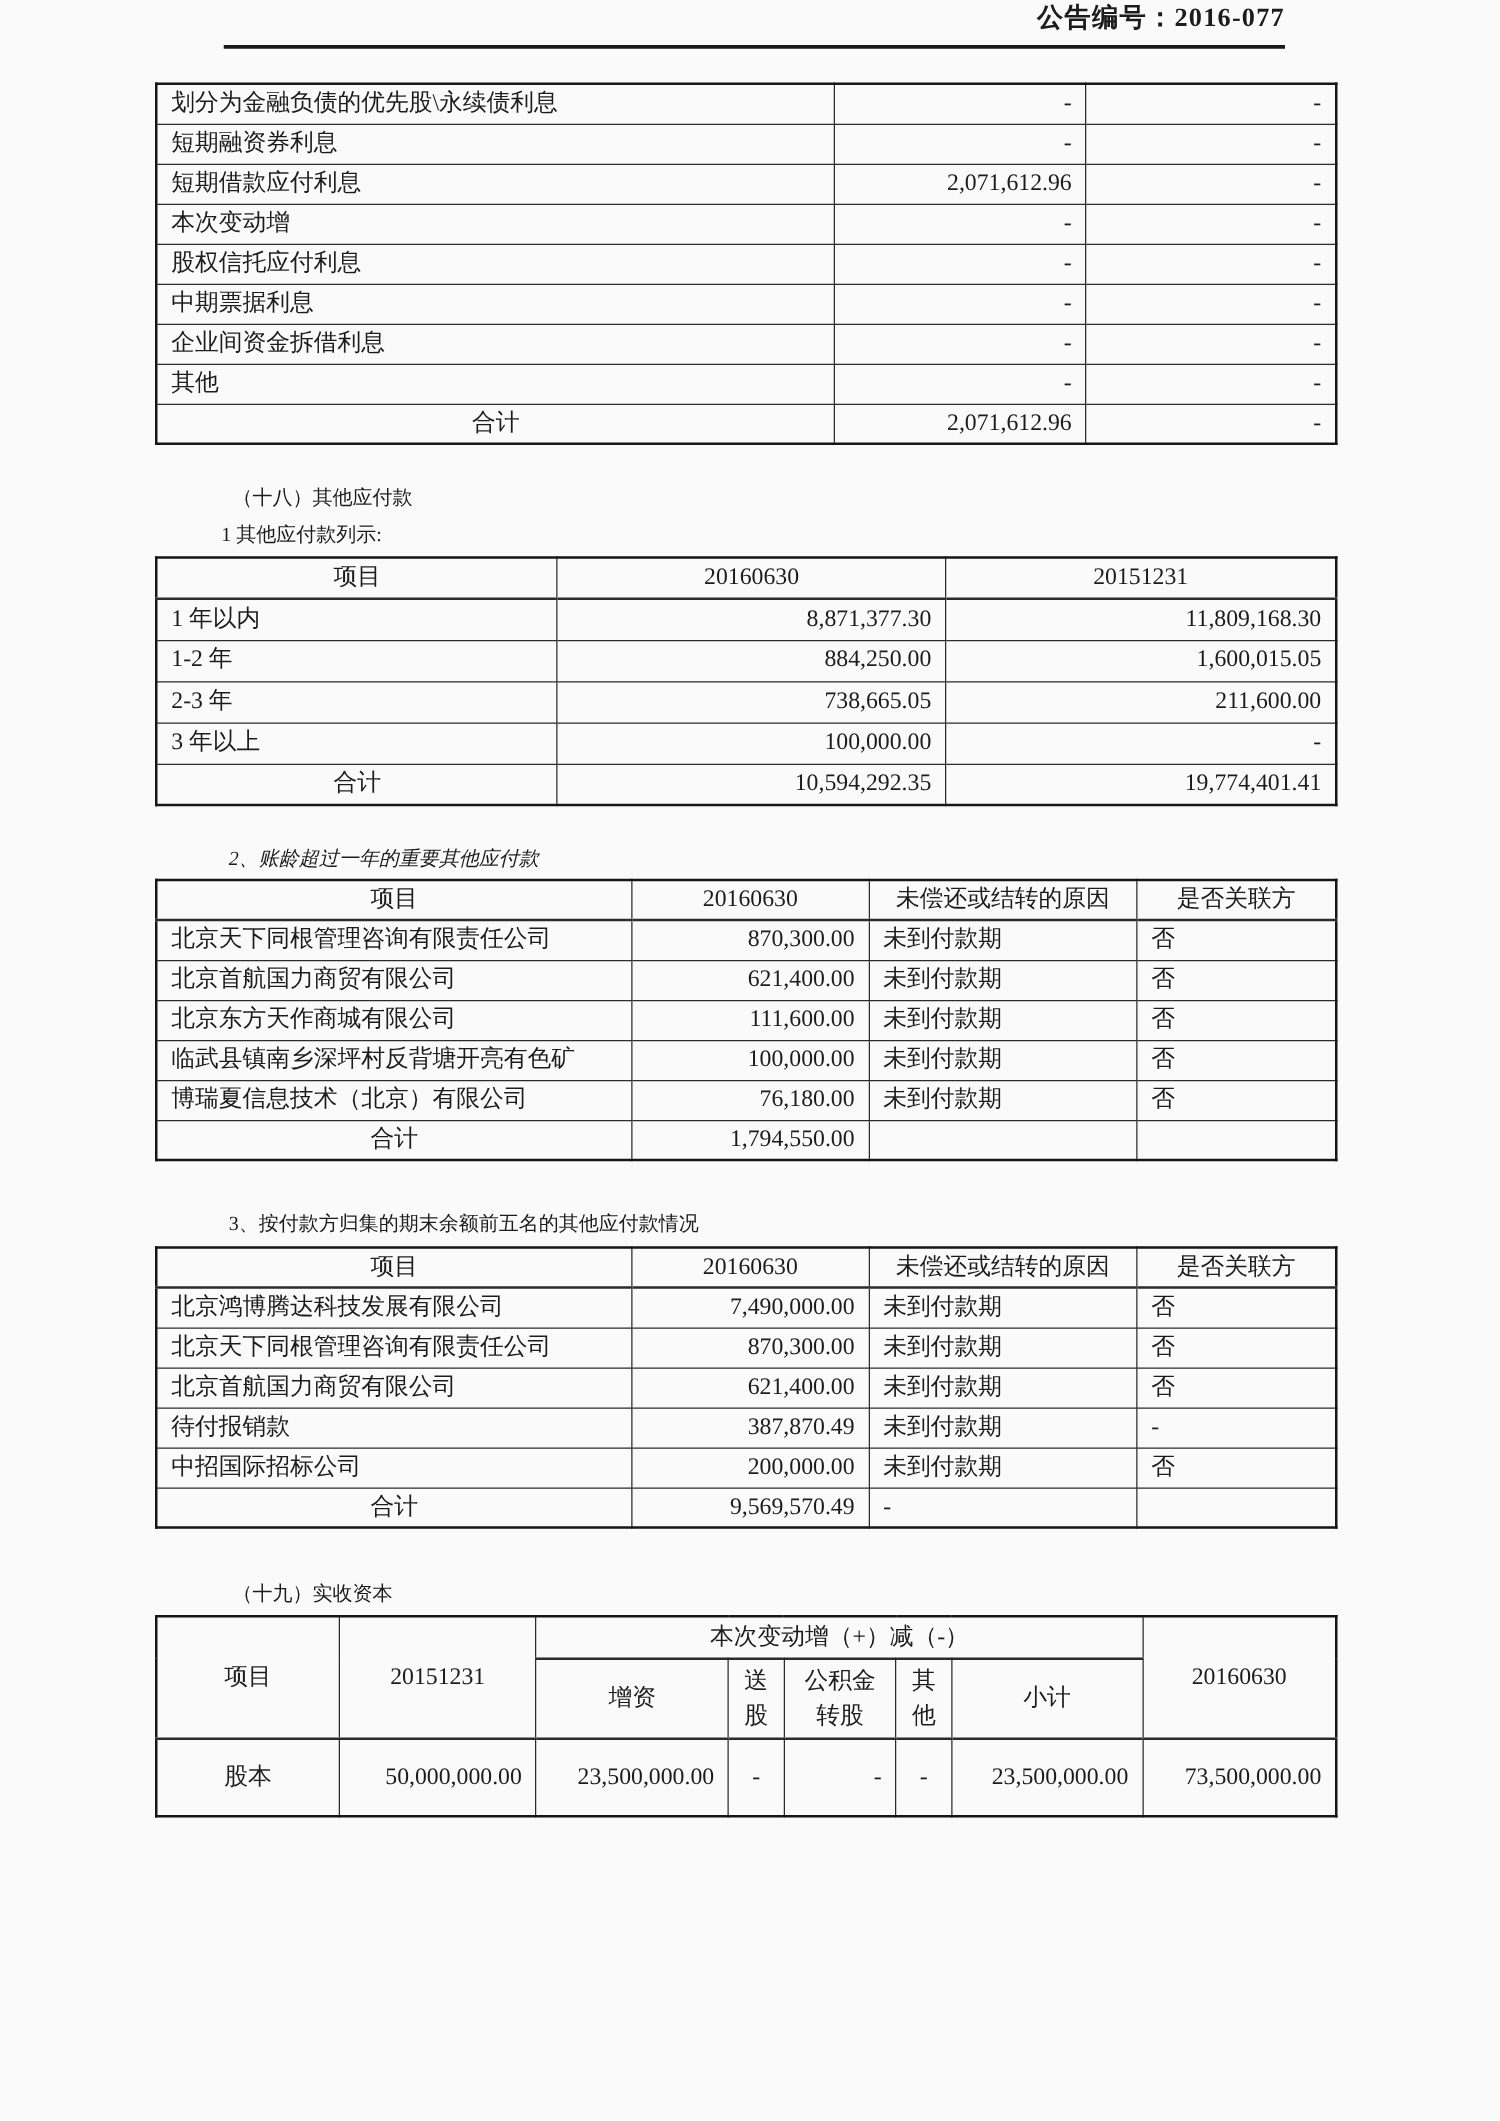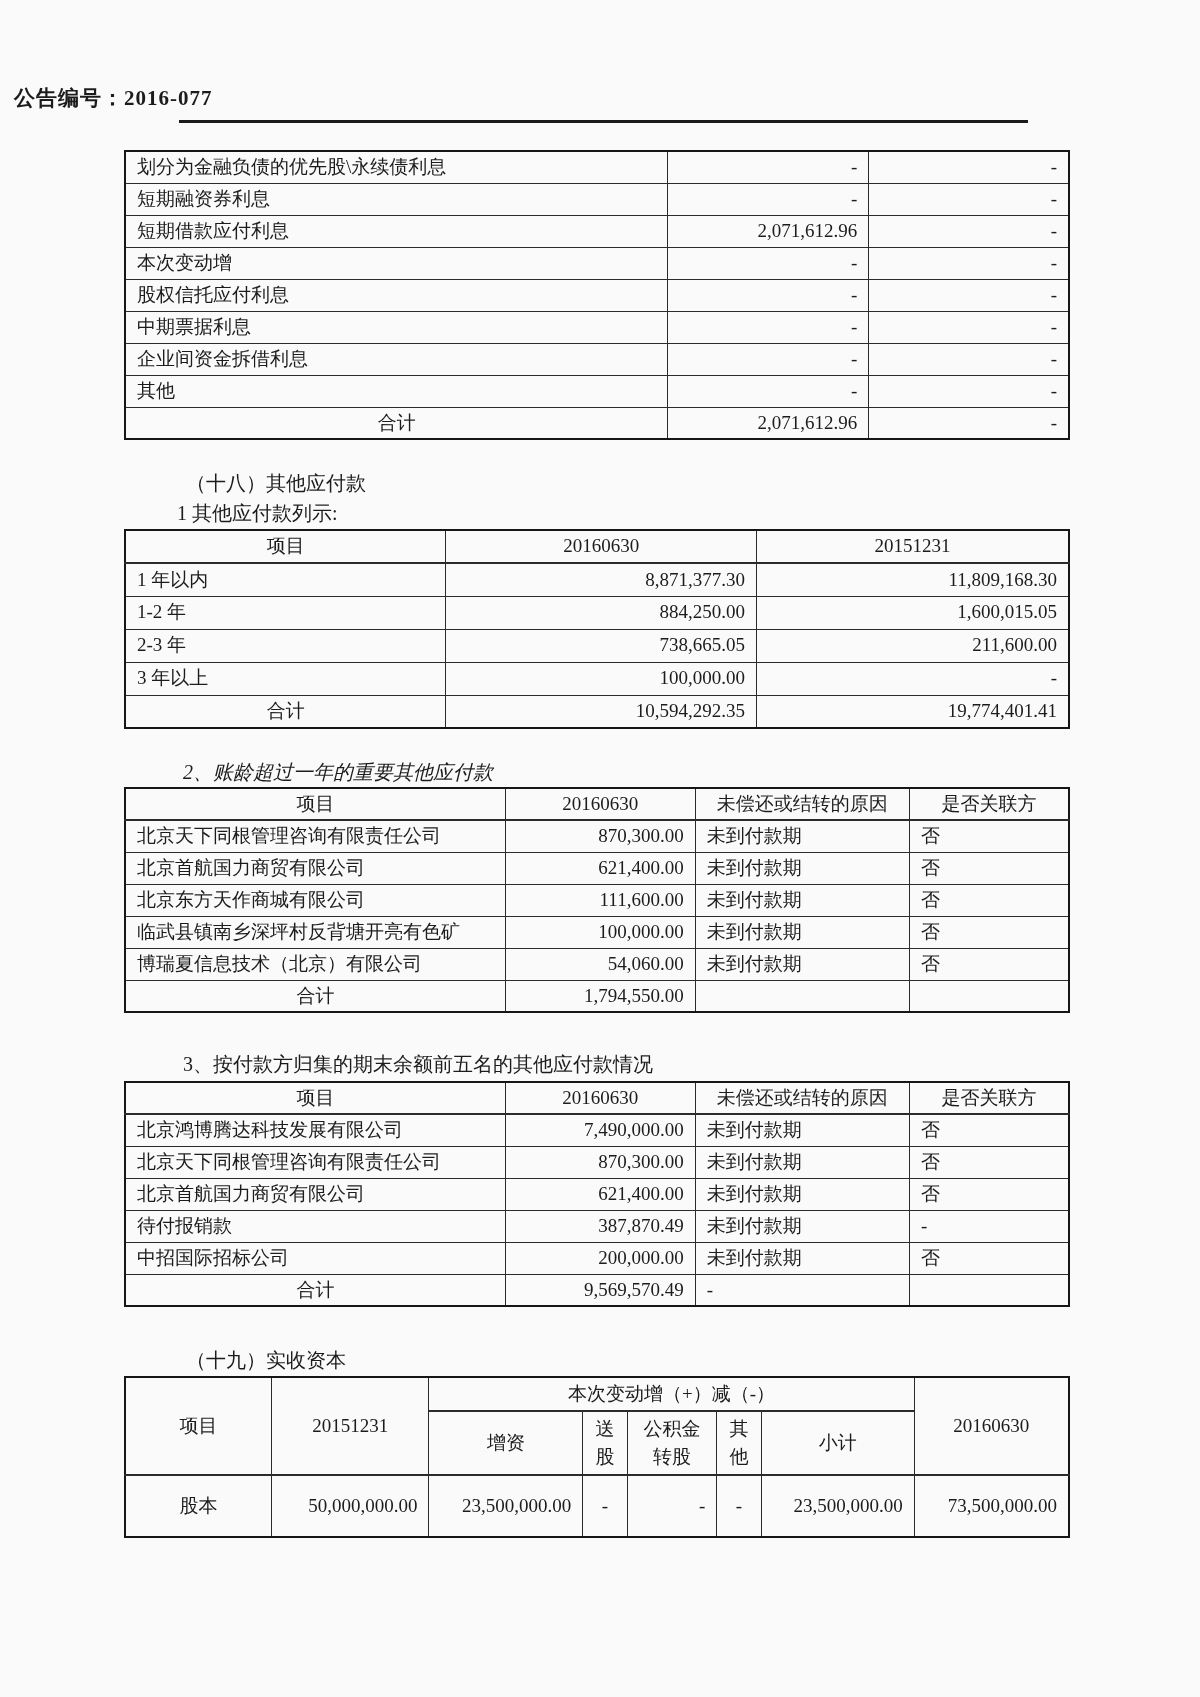--- a/index.html
+++ b/index.html
@@ -6,33 +6,32 @@
   html,body { background:#fafafa; }
   .page {
     position:relative;
     width:1200px; height:1697px;
     background:#fafafa;
     font-family:"Liberation Serif","DejaVu Serif",serif;
     color:#1c1c1c;
     overflow:hidden;
   }
   .doc-header {
-    padding-top:84px;
     padding-right:172px;
+    text-align:right;
     font-size:21px;
     font-weight:bold;
     letter-spacing:1px;
-    margin-left:14px;
   }
   .header-rule {
     margin:8px 0 0 179px;
     width:849px; height:3px;
     background:#1a1a1a;
   }
-  .sec-title, .sub-title { font-size:20px; line-height:26px; }
+  .sec-title, .sub-title { font-size:16px; line-height:26px; }
   .title-18 { margin:30px 0 0 186px; }
   .sub-1   { margin:4px 0 0 177px; }
   .title-2 { margin:30px 0 0 183px;font-style:italic; }
   .title-3 { margin:38px 0 0 183px; }
   .title-19{ margin:40px 0 0 186px; }
 
   table.tbl {
     border-collapse:collapse;
     table-layout:fixed;
     margin-left:124px;
@@ -199,21 +198,21 @@
           <td class="a-l">否</td>
         </tr>
         <tr class="row" style="height: 32px;">
           <td class="a-l">临武县镇南乡深坪村反背塘开亮有色矿</td>
           <td class="a-r">100,000.00</td>
           <td class="a-l">未到付款期</td>
           <td class="a-l">否</td>
         </tr>
         <tr class="row" style="height: 32px;">
           <td class="a-l">博瑞夏信息技术（北京）有限公司</td>
-          <td class="a-r">54,060.00</td>
+          <td class="a-r">76,180.00</td>
           <td class="a-l">未到付款期</td>
           <td class="a-l">否</td>
         </tr>
         <tr class="row" style="height: 32px;">
           <td class="a-c">合计</td>
           <td class="a-r">1,794,550.00</td>
           <td class="a-l"></td>
           <td class="a-l"></td>
         </tr>
       </tbody>

